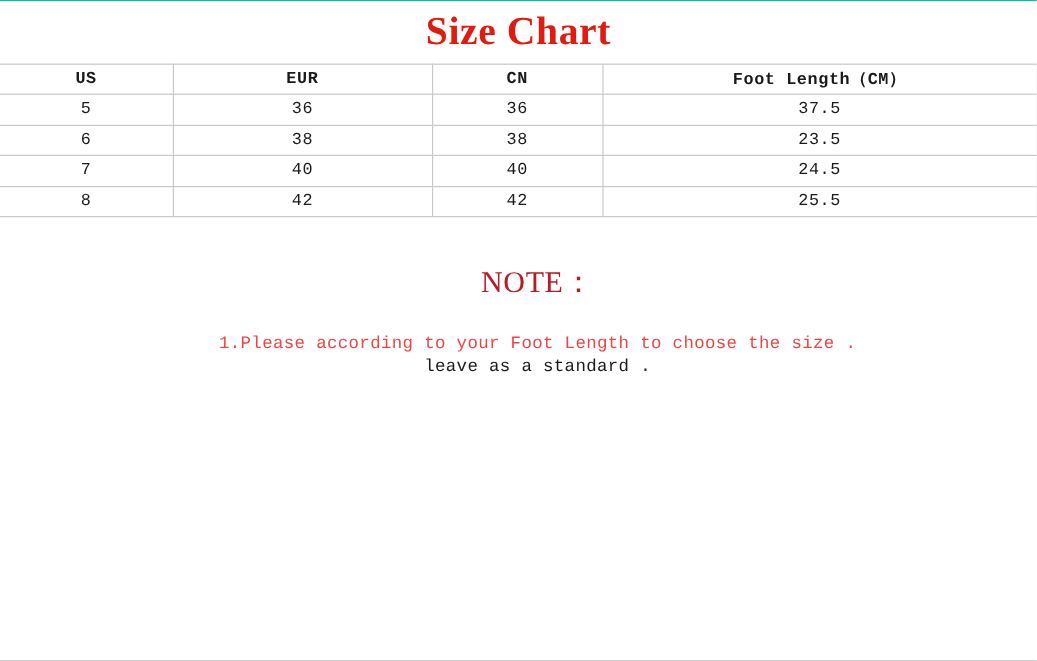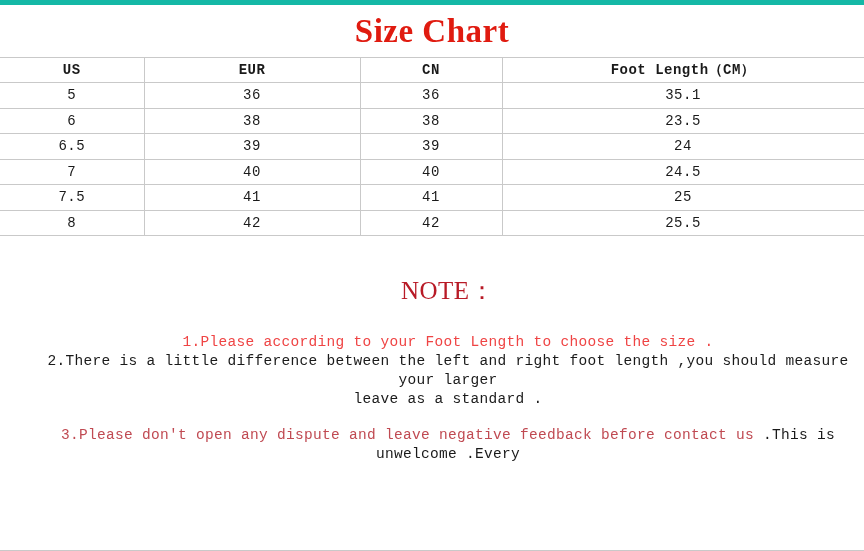--- a/index.html
+++ b/index.html
@@ -9,21 +9,21 @@
   }
   body {
     font-family: "Liberation Mono", "DejaVu Sans Mono", monospace;
   }
   #page {
     position: relative;
     width: 864px;
     height: 551px;
     background: #ffffff;
     box-sizing: border-box;
-    border-top: 5px solid #14b8a6;
+    border-top: 1px solid #14b8a6;
     border-bottom: 1px solid #c9c9c9;
     overflow: hidden;
   }
 
   
   .title-wrap {
     height: 52px;
     display: flex;
     align-items: center;
     justify-content: center;
@@ -123,60 +123,46 @@
         <th>EUR</th>
         <th>CN</th>
         <th>Foot Length（CM）</th>
       </tr>
     </thead>
     <tbody>
       <tr>
         <td>5</td>
         <td>36</td>
         <td>36</td>
-        <td>35.1</td>
+        <td>37.5</td>
       </tr>
       <tr>
         <td>6</td>
         <td>38</td>
         <td>38</td>
         <td>23.5</td>
       </tr>
       <tr>
-        <td>6.5</td>
-        <td>39</td>
-        <td>39</td>
-        <td>24</td>
-      </tr>
-      <tr>
         <td>7</td>
         <td>40</td>
         <td>40</td>
         <td>24.5</td>
-      </tr>
-      <tr>
-        <td>7.5</td>
-        <td>41</td>
-        <td>41</td>
-        <td>25</td>
       </tr>
       <tr>
         <td>8</td>
         <td>42</td>
         <td>42</td>
         <td>25.5</td>
       </tr>
     </tbody>
   </table>
 
   <div class="note-block">
     <div class="note-heading">NOTE：</div>
 
     <div class="note-line red">1.Please according to your Foot Length to choose the size .</div>
-    <div class="note-line black">2.There is a little  difference between the left and right foot length  ,you should measure your larger</div>
     <div class="note-line black">leave as a standard .</div>
 
     <div class="note-gap"></div>
 
-    <div class="note-line"><span class="seg-red">3.Please don't open any dispute and leave negative feedback before contact us </span><span class="seg-black">.This is unwelcome .Every</span></div>
   </div>
 
 </div>
 
 </body></html>

